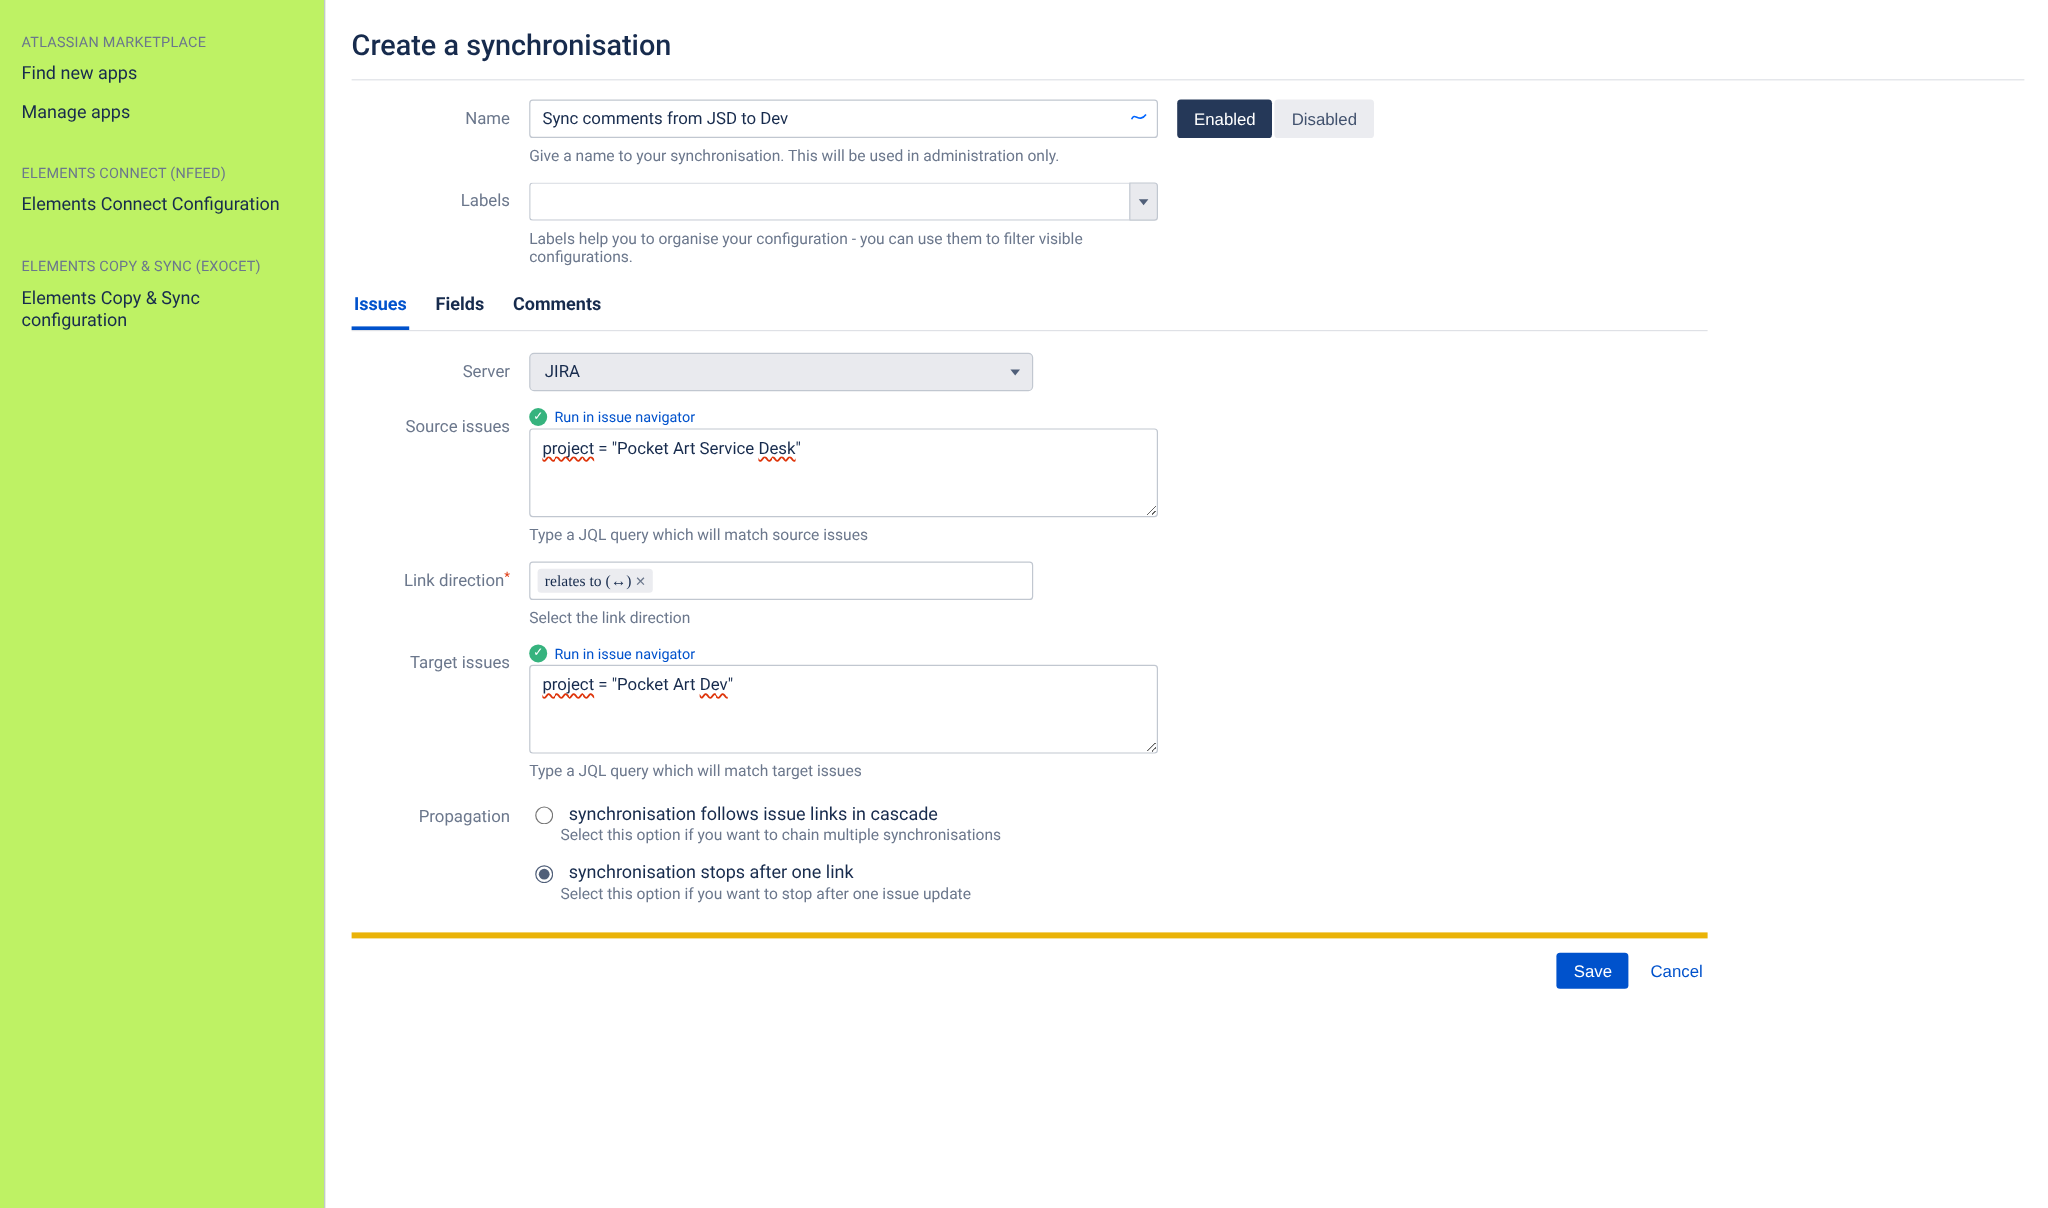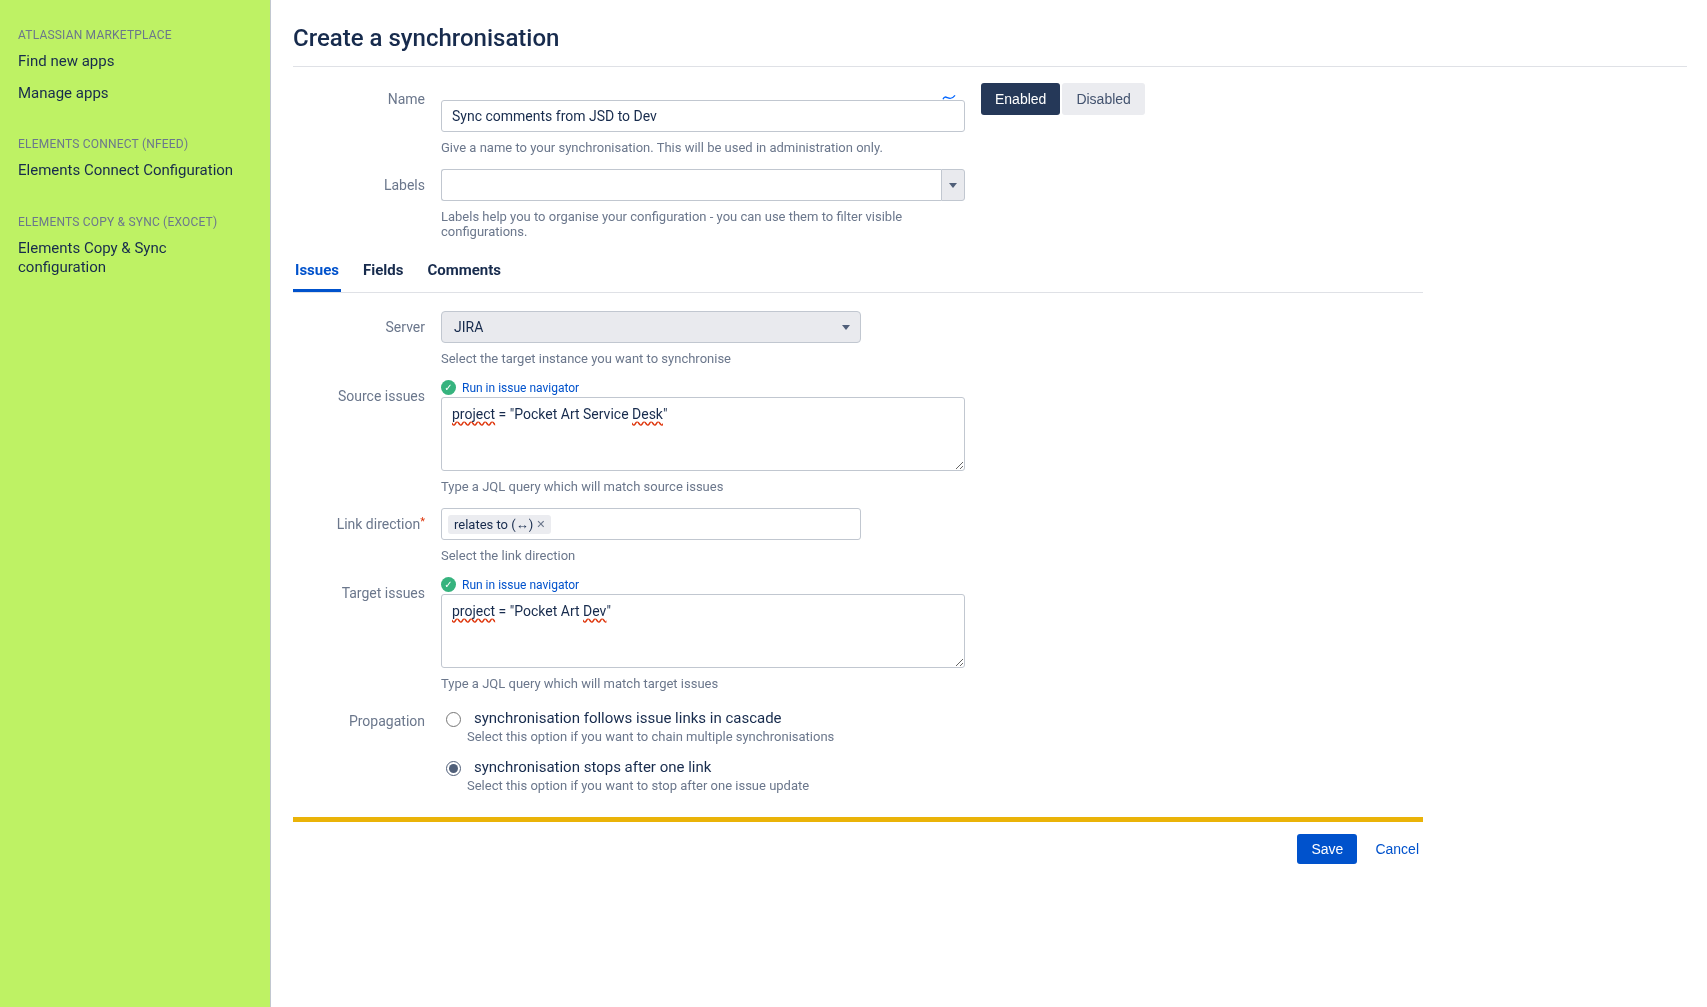--- a/index.html
+++ b/index.html
@@ -85,21 +85,20 @@
   .input-wrap { position: relative; width: 524px; }
   input.text-input {
     width: 100%;
     height: 32px;
     border: 1px solid #C1C7D0;
     border-radius: 3px;
     padding: 4px 30px 4px 10px;
     font-size: 14px;
     color: #172B4D;
     font-family: inherit;
-    margin-top: 17px;
   }
   .input-icon {
     position: absolute;
     right: 8px; top: 7px;
     color: #0052CC;
   }
   .helper {
     color: #6B778C;
     font-size: 13px;
     margin-top: 8px;
@@ -219,20 +218,21 @@
   }
   .chip {
     background: #EBECF0;
     border-radius: 3px;
     padding: 2px 6px;
     font-size: 13px;
     color: #172B4D;
     display: inline-flex;
     align-items: center;
     gap: 3px;
+    font-family: Liberation Serif, serif;
   }
   .chip-x { color:#6B778C; font-size:11px; cursor:pointer;}
   .radio-row {
     display: flex;
     align-items: center;
     gap: 10px;
     padding: 4px 0 0 0;
   }
   .radio-label {
     font-size: 15px;
@@ -349,21 +349,20 @@
         <div class="tab">Comments</div>
       </div>
 
       <div class="form-row">
         <div class="form-label">Server</div>
         <div class="form-content">
           <div class="select-box">
             <span>JIRA</span>
             <span class="caret-down"></span>
           </div>
-          <div class="helper">Select the target instance you want to synchronise</div>
         </div>
       </div>
 
       <div class="form-row">
         <div class="form-label">Source issues</div>
         <div class="form-content">
           <div class="run-link-row">
             <span class="check-circle">✓</span>
             <span class="run-link">Run in issue navigator</span>
           </div>

